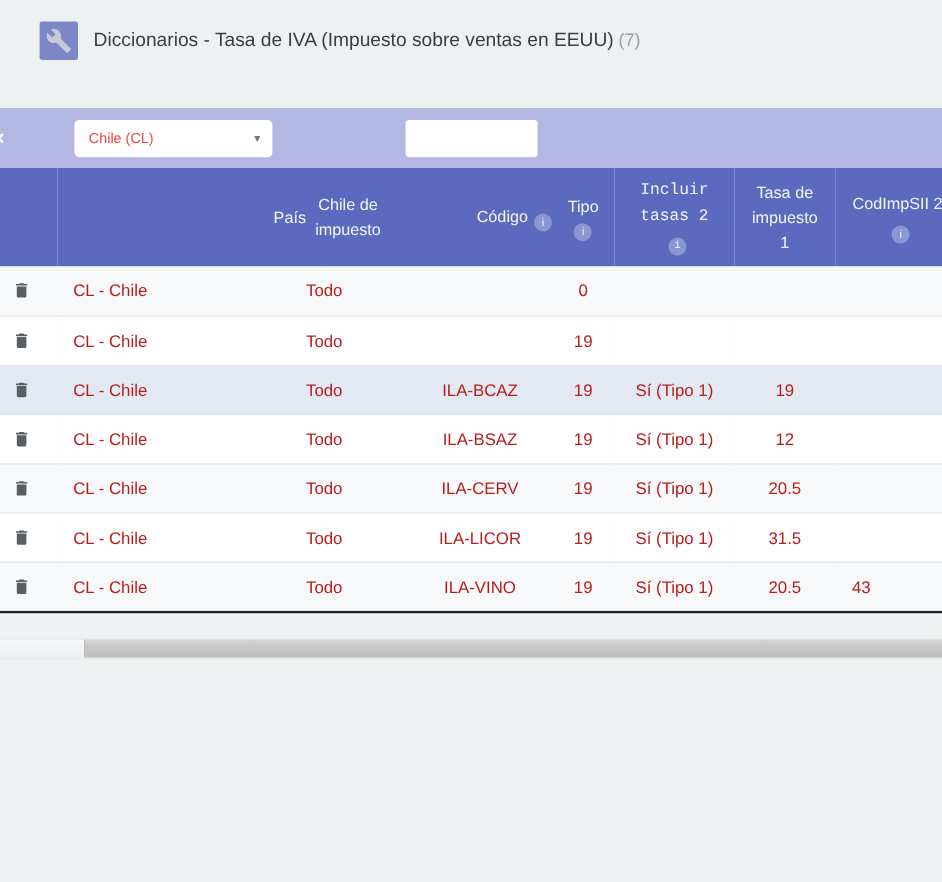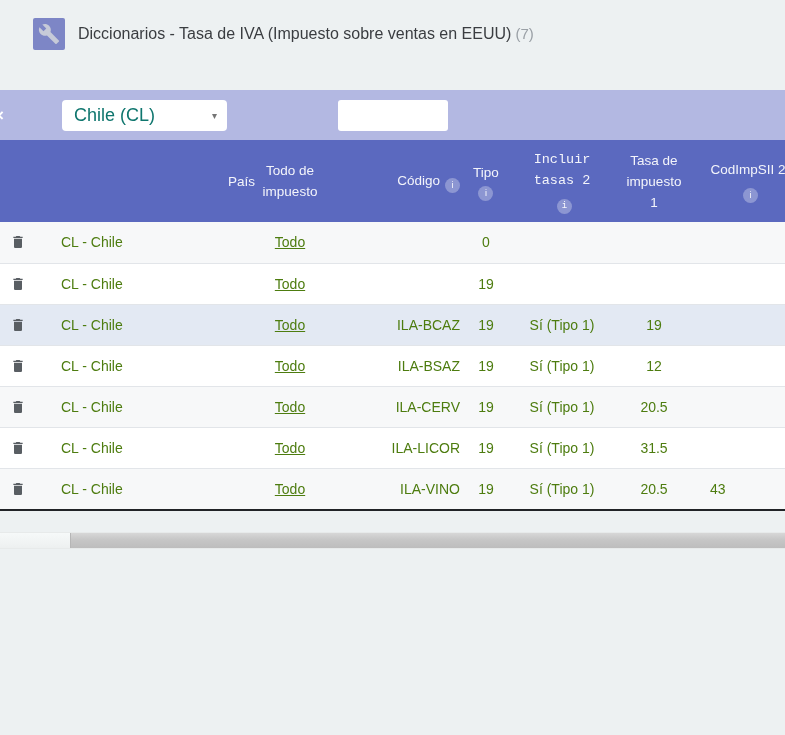--- a/index.html
+++ b/index.html
@@ -27,21 +27,21 @@
     position:relative; overflow:hidden;
   }
   .close-x {
     color:#ffffff; font-size:17px; font-weight:bold; line-height:1;
     margin-left:-6px; width:14px; flex:0 0 auto; cursor:pointer;
   }
   .select-box {
     margin-left:54px; width:165px; height:31px; background:#ffffff; border-radius:4px;
     display:flex; align-items:center; padding:0 10px 0 12px; cursor:pointer;
   }
-  .select-box .select-value { font-size:18px; color:#0f766e; flex:1 1 auto; }
+  .select-box .select-value { font-size:12px; color:#ef4444; flex:1 1 auto; }
   .select-box .chevron { font-size:10px; color:#757575; flex:0 0 auto; }
   .filter-input {
     margin-left:111px; width:110px; height:31px; background:#ffffff;
     border:none; border-radius:3px; outline:none; font-size:14px; padding:0 8px;
     font-family:"Liberation Sans", sans-serif;
   }
 
   
   .table-wrap { width:785px; overflow:hidden; border-bottom:2px solid #212327; }
   table { width:800px; border-collapse:collapse; table-layout:fixed; }
@@ -69,30 +69,30 @@
   th.h-codimp  .hcell { max-width:82px; }
   .info-icon {
     display:inline-flex; align-items:center; justify-content:center;
     width:15px; height:15px; border-radius:50%;
     background:rgba(255,255,255,0.30); color:rgba(255,255,255,0.95);
     font-size:9px; font-style:normal; margin-left:5px; vertical-align:-3px;
     cursor:pointer;
   }
   th.h-tipo .info-icon { display:flex; margin:3px auto 0; vertical-align:baseline; }
 
-  tbody td { height:41px; font-size:14px; color:#4d7c0f; vertical-align:middle; }
+  tbody td { height:41px; font-size:14px; color:#b91c1c; vertical-align:middle; }
   tbody tr { border-bottom:1px solid #e2e5e9; }
   tbody tr:last-child { border-bottom:none; }
   tbody tr.odd  { background:#f7f8f9; }
   tbody tr.even { background:#ffffff; }
   tbody tr.highlighted { background:#e3e9f3; }
   td.c-del   { padding-left:10px; }
   td.c-pais  { text-align:left; padding-left:13px; }
-  td.c-tipoimp { text-align:center;text-decoration:underline; }
-  td.c-codigo  { text-align:right; padding-left:15px; }
+  td.c-tipoimp { text-align:left; }
+  td.c-codigo  { text-align:center; padding-left:15px; }
   td.c-tipo, td.c-incluir, td.c-tasa2 { text-align:center; }
   td.c-codimp { text-align:left; padding-left:14px; }
   .trash-btn { background:none; border:none; padding:0; cursor:pointer; display:flex; }
   .trash-btn svg { width:16px; height:18px; fill:#595e63; }
 
   
   .hscrollbar {
     position:relative; width:785px; height:17px; margin-top:21px;
     background:linear-gradient(180deg,#f6f9f9,#edf0f0);
     border-top:1px solid #e7eaea; border-bottom:1px solid #e7eaea;
@@ -140,21 +140,21 @@
         <col class="c-tasa2">
         <col class="c-codimp">
     </colgroup>
     <thead>
       <tr>
         <th></th>
         <th class="h-pais">
           <span class="hcell">País</span>
         </th>
         <th class="h-tipoimp">
-          <span class="hcell">Todo de impuesto</span>
+          <span class="hcell">Chile de impuesto</span>
         </th>
         <th class="h-codigo">
           <span class="hcell"><span>Código</span><i class="info-icon">i</i></span>
         </th>
         <th class="h-tipo">
           <span class="hcell"><span>Tipo</span><i class="info-icon">i</i></span>
         </th>
         <th class="h-incluir">
           <span class="hcell"><span>Incluir tasas 2</span><i class="info-icon">i</i></span>
         </th>

